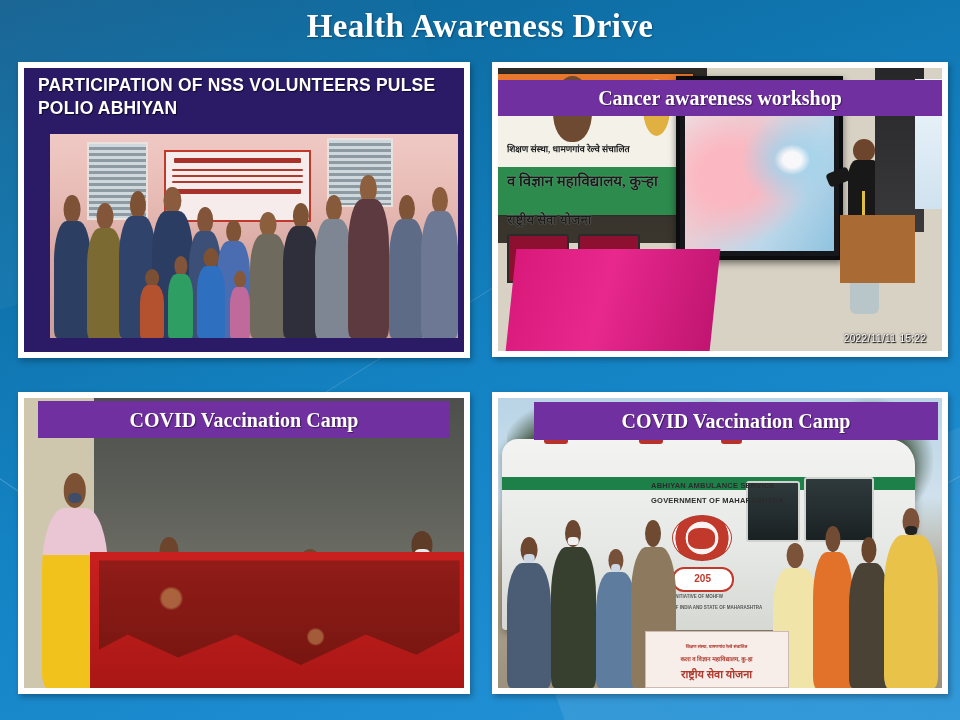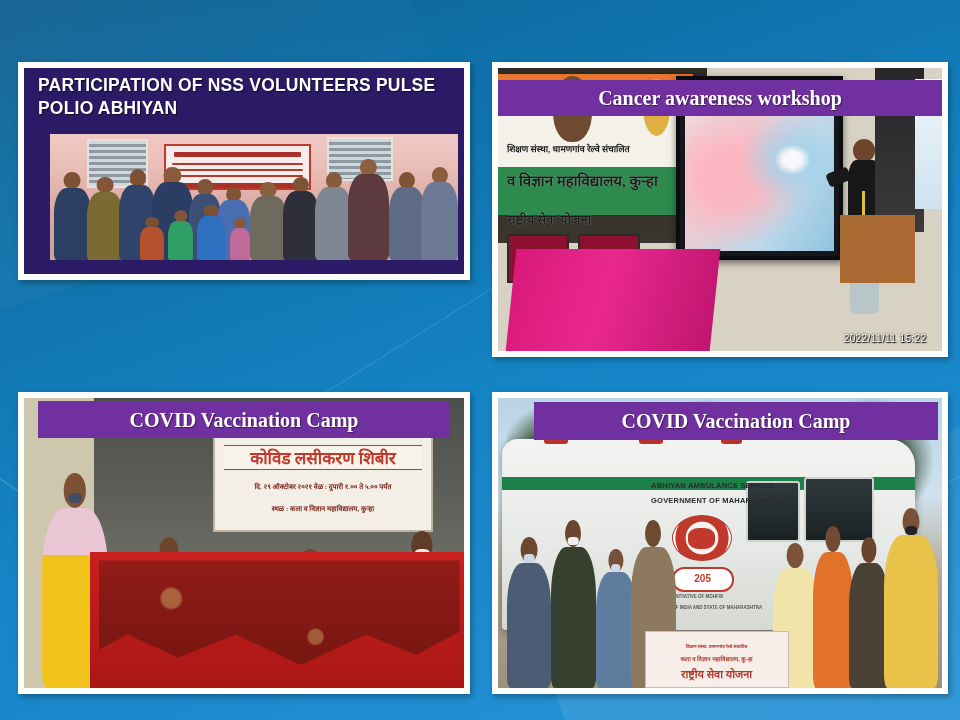--- a/index.html
+++ b/index.html
@@ -80,21 +80,21 @@
     padding: 6px;
   }
   .photo {
     position: relative;
     width: 100%;
     height: 100%;
     overflow: hidden;
     box-sizing: border-box;
   }
 
-  #frame-tl { left: 18px;  top: 62px;  width: 452px; height: 218px; }
+  #frame-tl { left: 18px;  top: 62px;  width: 452px; height: 296px; }
   #frame-tr { left: 492px; top: 62px;  width: 456px; height: 295px; }
   #frame-bl { left: 18px;  top: 392px; width: 452px; height: 302px; }
   #frame-br { left: 492px; top: 392px; width: 456px; height: 302px; }
 
   
   .banner {
     position: absolute;
     background: #7030a0;
     color: #ffffff;
     font-family: "Liberation Serif", serif;
@@ -311,20 +311,21 @@
 <body>
 
 <div id="slide">
 
   <div class="bg-diag diag-tl"></div>
   <div class="bg-diag diag-tl2"></div>
   <div class="bg-diag diag-mid"></div>
   <div class="bg-diag diag-br"></div>
   <div class="bg-diag diag-br2"></div>
 
+  <div id="slide-title">Health Awareness Drive</div>
 
   <div class="frame" id="frame-tl">
     <div class="photo" id="photo-tl">
 
       <div id="pp-head">PARTICIPATION  OF NSS VOLUNTEERS PULSE POLIO ABHIYAN</div>
 
       <div id="pp-inner">
         <div class="win" style="left:9%; top:4%; width:14%; height:36%;"></div>
         <div class="win" style="left:68%; top:2%; width:15%; height:32%;"></div>
 
@@ -443,26 +444,20 @@
         <span>Cancer awareness workshop</span>
       </div>
     </div>
   </div>
 
   <div class="frame" id="frame-bl">
     <div class="photo" id="photo-bl">
 
       <div class="cv-wall"></div>
 
-      <div class="cv-banner">
-        <div class="cv-line1" style="top:5%;  font-size:15px;">" राष्ट्रीय सेवा योजना "</div>
-        <div class="cv-line2" style="top:30%; font-size:17px;">कोविड लसीकरण शिबीर</div>
-        <div class="cv-line3" style="top:60%; font-size:7px;">दि. २९ ऑक्टोबर २०२१   वेळ : दुपारी १.०० ते ५.०० पर्यंत</div>
-        <div class="cv-line4" style="top:78%; font-size:7px;">स्थळ : कला व विज्ञान महाविद्यालय, कुऱ्हा</div>
-      </div>
 
       <div class="fig" style="left:4%; width:15%; height:74%;">
         <div class="h" style="width:34%;height:16%;background:#7d5234;"></div>
         <div class="mask" style="top:9%;width:20%;height:5%;background:#3f4d68;"></div>
         <div class="b" style="height:84%;background:linear-gradient(#eac5d4 0 26%,#f2c21c 26% 100%);"></div>
       </div>
       <div class="fig" style="left:27%; width:12%; height:52%;">
         <div class="h" style="width:36%;height:18%;background:#6d452c;"></div>
         <div class="mask" style="top:11%;width:22%;height:6%;background:#222;"></div>
         <div class="b" style="height:82%;background:#b9b3ab;"></div>

